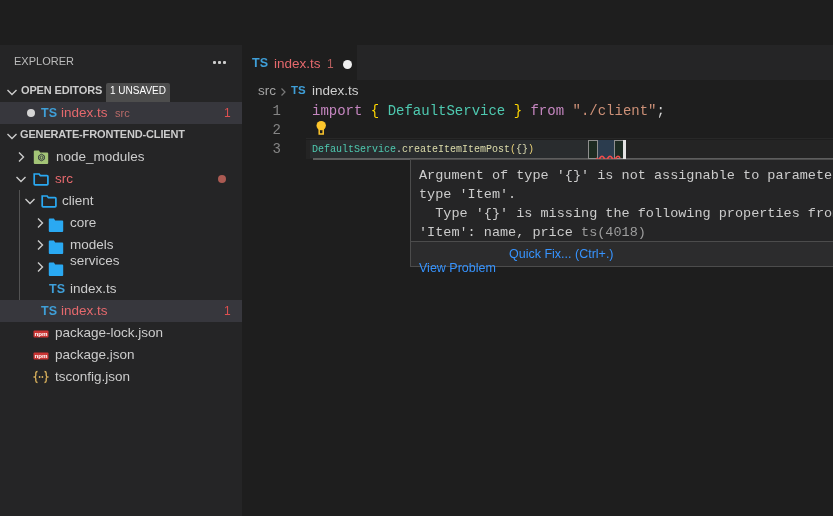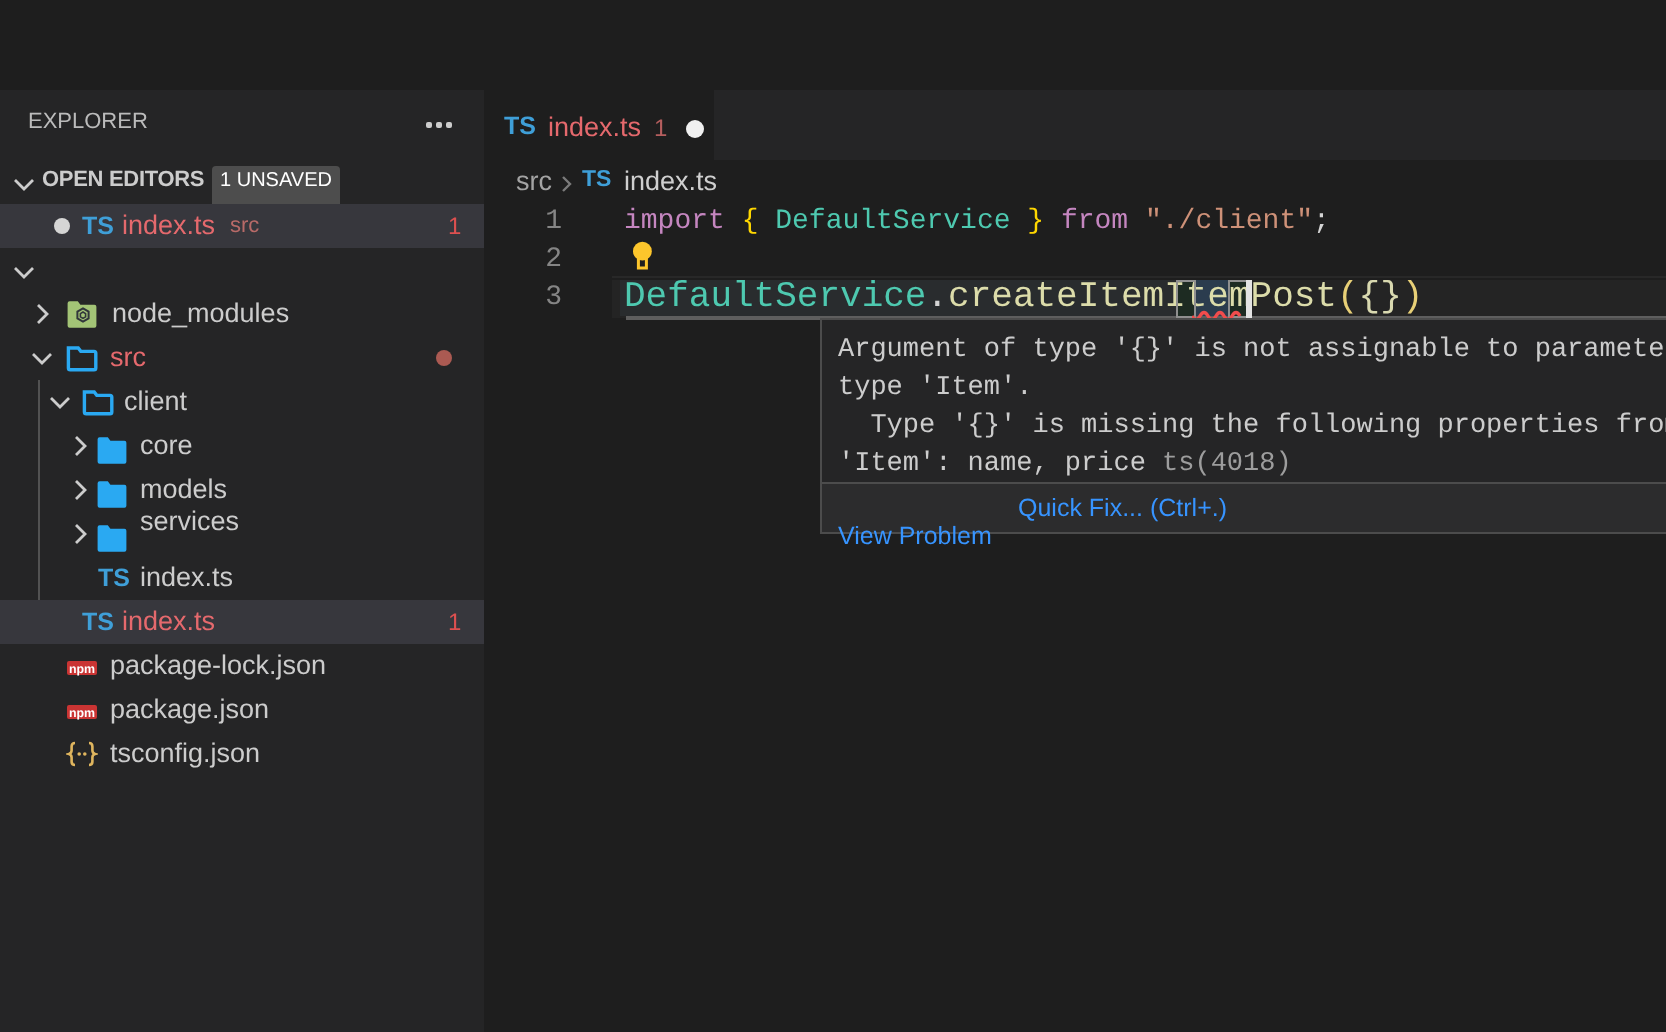--- a/index.html
+++ b/index.html
@@ -33,20 +33,21 @@
   <div class="abs" style="left:0; top:57px; width:242px; height:22px; background:#37373d;"></div>
   <span class="abs" style="left:27px; top:64px; width:8px; height:8px; border-radius:50%; background:#d5d5d5;"></span>
   <div class="abs ts-ico" style="left:41px; top:61px; font-size:12.5px;">TS</div>
   <div class="abs" style="left:61px; top:60px; font-size:13.5px; color:#e5696d;">index.ts</div>
   <div class="abs" style="left:115px; top:62px; font-size:11px; color:#b86a68;">src</div>
   <div class="abs" style="left:224px; top:61px; font-size:12px; color:#dd5050;">1</div>
 
   <svg class="chev" style="left:4px; top:83px;" viewBox="0 0 16 16">
       <path d="M3.5 6 8 10.5 12.5 6" fill="none" stroke="#cccccc" stroke-width="1.4"></path>
     </svg>
+  <div class="abs" style="left:20px; top:83px; font-size:11px; font-weight:bold; color:#cccccc; letter-spacing:-0.15px;">GENERATE-FRONTEND-CLIENT</div>
 
   <div class="abs" style="left:19px; top:145px; width:1px; height:132px; background:#525252;"></div>
 
   <svg class="chev" style="left:13px; top:104px;" viewBox="0 0 16 16">
       <path d="M6 3.5 10.5 8 6 12.5" fill="none" stroke="#cccccc" stroke-width="1.4"></path>
     </svg>
   <svg class="abs" style="left:33px; top:104px;" width="16" height="16" viewBox="0 0 16 16">
     <path d="M0.8 2.6 Q0.8 1.6 1.8 1.6 L5.9 1.6 L7.2 3.4 L14.2 3.4 Q15.2 3.4 15.2 4.4 L15.2 13.9 Q15.2 14.9 14.2 14.9 L1.8 14.9 Q0.8 14.9 0.8 13.9 Z" fill="#a3c476"></path>
     <path d="M8.5 5.2 L11.3 6.8 L11.3 10.2 L8.5 11.8 L5.7 10.2 L5.7 6.8 Z" fill="none" stroke="#31363b" stroke-width="1"></path>
     <path d="M8.5 7 L9.8 7.8 L9.8 9.4 L8.5 10.2 L7.2 9.4 L7.2 7.8 Z" fill="none" stroke="#31363b" stroke-width="0.8"></path>
@@ -140,21 +141,21 @@
 
   <div class="abs" style="left:306px; top:93px; width:527px; height:1px; background:#282828;"></div>
 
   <div class="abs" style="left:306px; top:95px; width:527px; height:19px; background:#242424;"></div>
   <div class="abs" style="left:310px; top:95px; width:279px; height:18px; background:#292c2e;"></div>
   <div class="abs" style="left:597px; top:95px; width:18px; height:19px; background:#2b3c4e;"></div>
   <div class="abs" style="left:588px; top:95px; width:10px; height:19px; background:#1d2b22;"></div>
   <div class="abs" style="left:614px; top:95px; width:10px; height:19px; background:#1d2b22;"></div>
 
   <div class="abs mono" style="left:312px; top:57px; font-size:14px; line-height:19px; white-space:pre;"><span style="color:#c586c0">import </span><span style="color:#ffd700">{ </span><span style="color:#4ec9b0">DefaultService</span><span style="color:#ffd700"> }</span><span style="color:#c586c0"> from </span><span style="color:#ce9178">"./client"</span><span style="color:#d4d4d4">;</span></div>
-  <div class="abs mono" style="left:312px; top:95px; font-size:18px; line-height:19px; white-space:pre;"><span style="color:#4ec9b0">DefaultService</span><span style="color:#d4d4d4">.</span><span style="color:#dcdcaa">createItemItemPost</span><span style="color:#e8d077">(</span><span style="color:#d9d9b0">{}</span><span style="color:#e8d077">)</span></div>
+  <div class="abs mono" style="left:312px; top:95px; font-size:10px; line-height:19px; white-space:pre;"><span style="color:#4ec9b0">DefaultService</span><span style="color:#d4d4d4">.</span><span style="color:#dcdcaa">createItemItemPost</span><span style="color:#e8d077">(</span><span style="color:#d9d9b0">{}</span><span style="color:#e8d077">)</span></div>
 
   <svg class="abs" style="left:313px; top:74px;" width="18" height="18" viewBox="0 0 18 18">
     <circle cx="8.2" cy="6.6" r="4.7" fill="#fdc62c"></circle>
     <path d="M6.2 9.5 L6.2 15 L10.2 15 L10.2 9.5" fill="none" stroke="#fdc62c" stroke-width="1.5"></path>
   </svg>
 
   <div class="abs" style="left:313px; top:113px; width:520px; height:2px; background:#5e5e5e;"></div>
 
   <div class="abs" style="left:588px; top:95px; width:10px; height:19px; border:1px solid #8f8f8f;"></div>
   <div class="abs" style="left:614px; top:95px; width:10px; height:19px; border:1px solid #8f8f8f;"></div>

